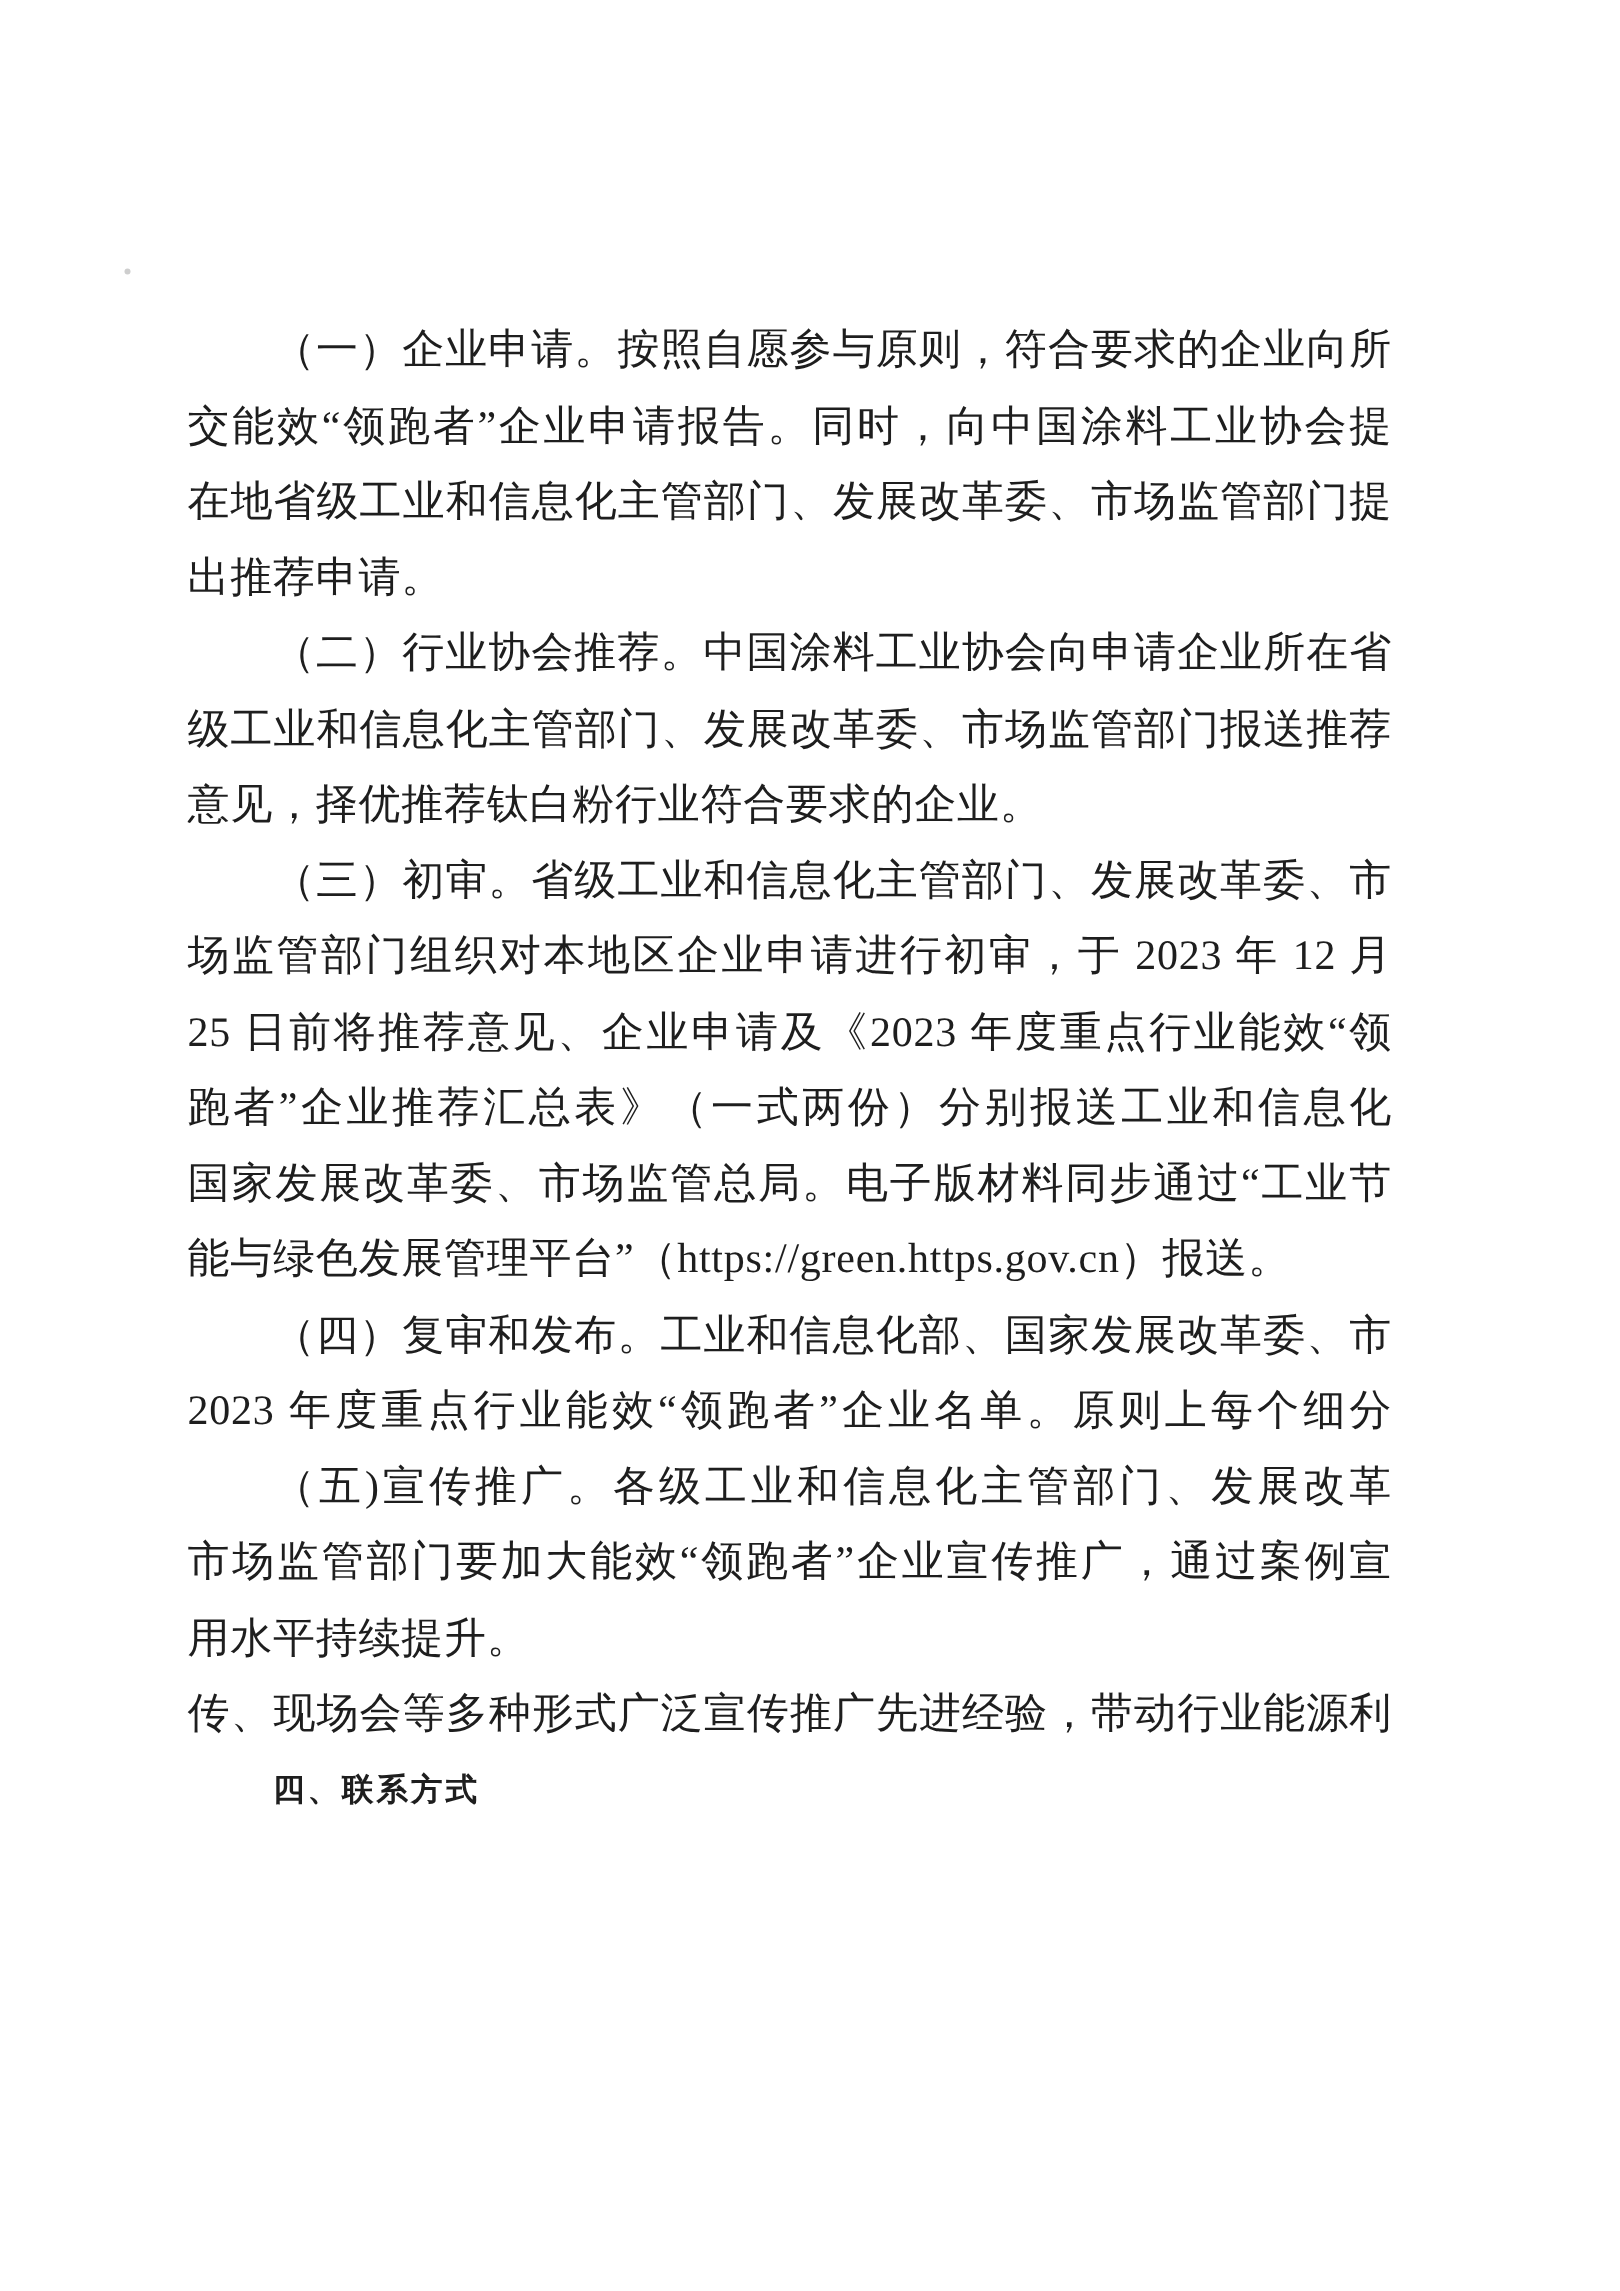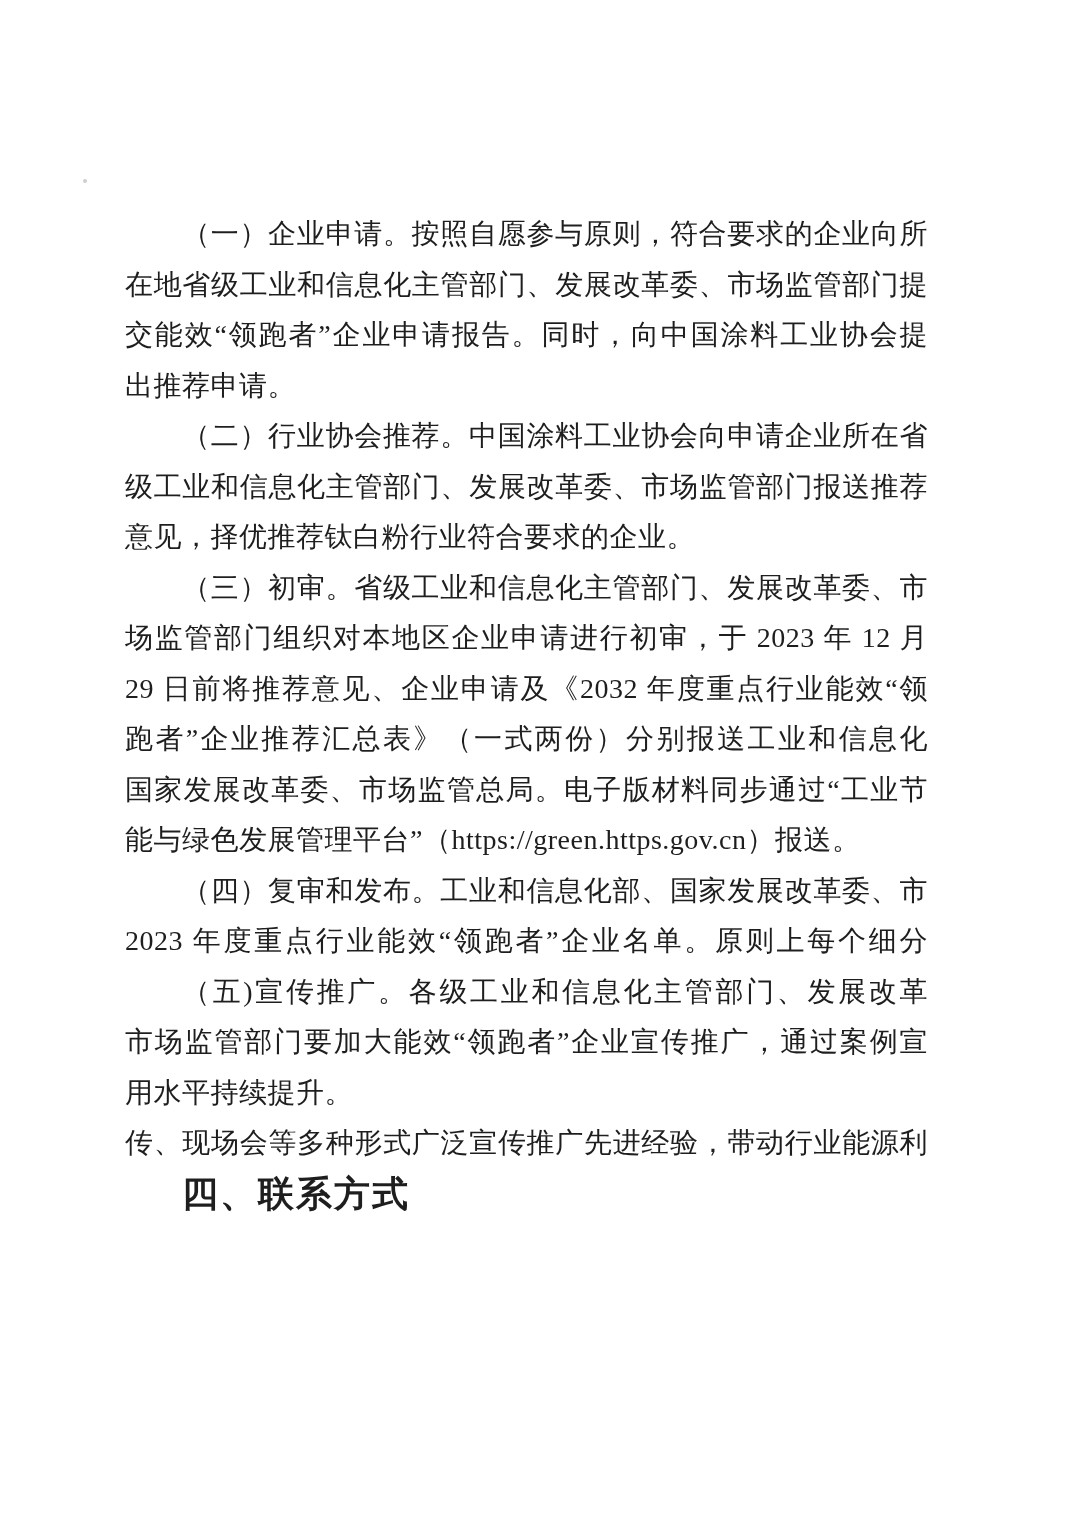--- a/index.html
+++ b/index.html
@@ -41,48 +41,48 @@
   }
   .line.endline {
     text-align: right;
     text-align-last: left;
   }
   .line.indent {
     text-indent: 57px;
   }
   .line.heading {
     font-weight: bold;
-    font-size: 36px;
+    font-size: 21px;
     text-align: left;
     text-align-last: left;
     font-family: "Liberation Sans", "DejaVu Sans", sans-serif;
     letter-spacing: 2px;
   }
 </style>
 </head>
 <body>
 
 <div class="page">
 
   <div class="scan-speck"></div>
 
   <div class="textblock">
 
     <div class="line indent">（一）企业申请。按照自愿参与原则，符合要求的企业向所</div>
+    <div class="line">交能效“领跑者”企业申请报告。同时，向中国涂料工业协会提</div>
     <div class="line">在地省级工业和信息化主管部门、发展改革委、市场监管部门提</div>
-    <div class="line">交能效“领跑者”企业申请报告。同时，向中国涂料工业协会提</div>
     <div class="line endline">出推荐申请。</div>
 
     <div class="line indent">（二）行业协会推荐。中国涂料工业协会向申请企业所在省</div>
     <div class="line">级工业和信息化主管部门、发展改革委、市场监管部门报送推荐</div>
     <div class="line endline">意见，择优推荐钛白粉行业符合要求的企业。</div>
 
     <div class="line indent">（三）初审。省级工业和信息化主管部门、发展改革委、市</div>
     <div class="line">场监管部门组织对本地区企业申请进行初审，于 2023 年 12 月</div>
-    <div class="line">29 日前将推荐意见、企业申请及《2032 年度重点行业能效“领</div>
+    <div class="line">25 日前将推荐意见、企业申请及《2023 年度重点行业能效“领</div>
     <div class="line">跑者”企业推荐汇总表》（一式两份）分别报送工业和信息化部、</div>
     <div class="line">国家发展改革委、市场监管总局。电子版材料同步通过“工业节</div>
     <div class="line endline">能与绿色发展管理平台”（https://green.https.gov.cn）报送。</div>
 
     <div class="line indent">（四）复审和发布。工业和信息化部、国家发展改革委、市</div>
     <div class="line">2023 年度重点行业能效“领跑者”企业名单。原则上每个细分</div>
 
     <div class="line indent">（五)宣传推广。各级工业和信息化主管部门、发展改革委、</div>
     <div class="line">市场监管部门要加大能效“领跑者”企业宣传推广，通过案例宣</div>
     <div class="line endline">用水平持续提升。</div>

